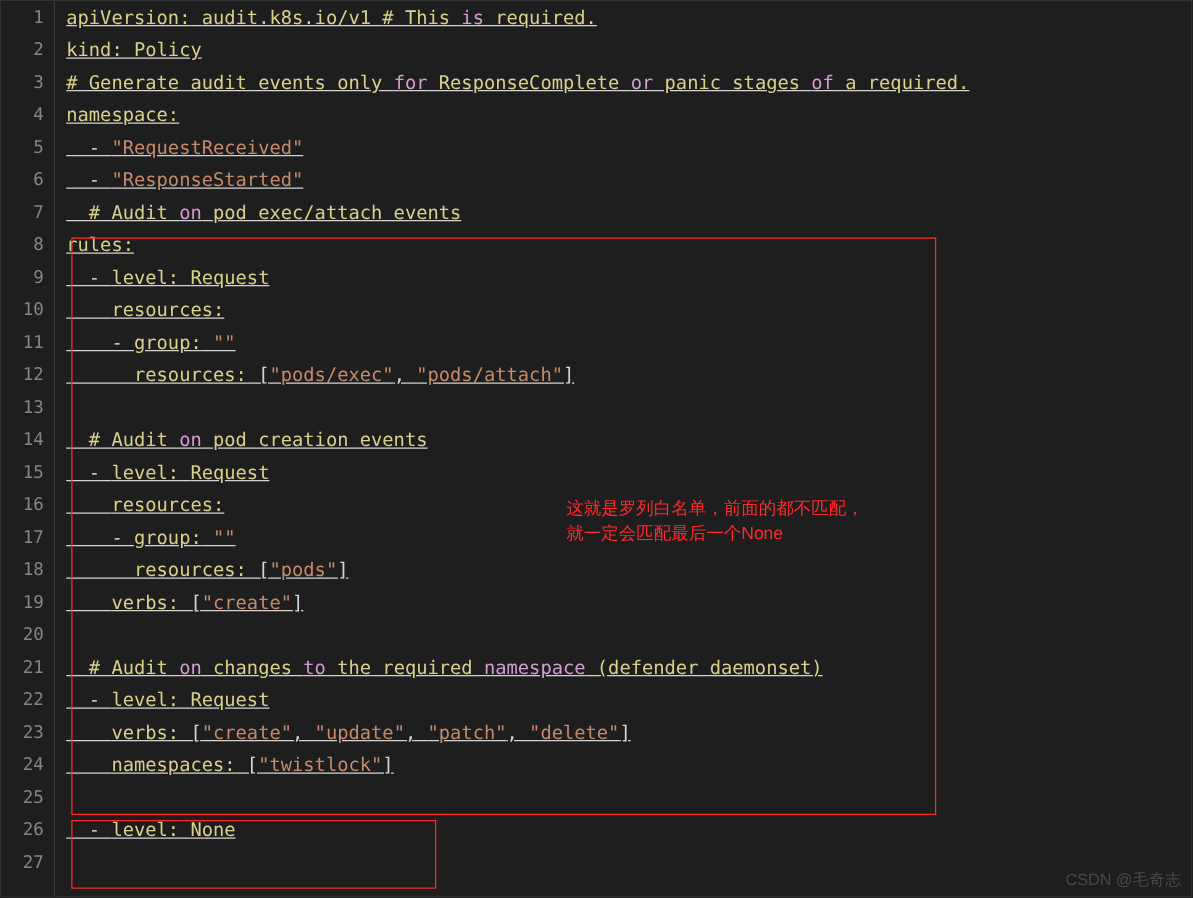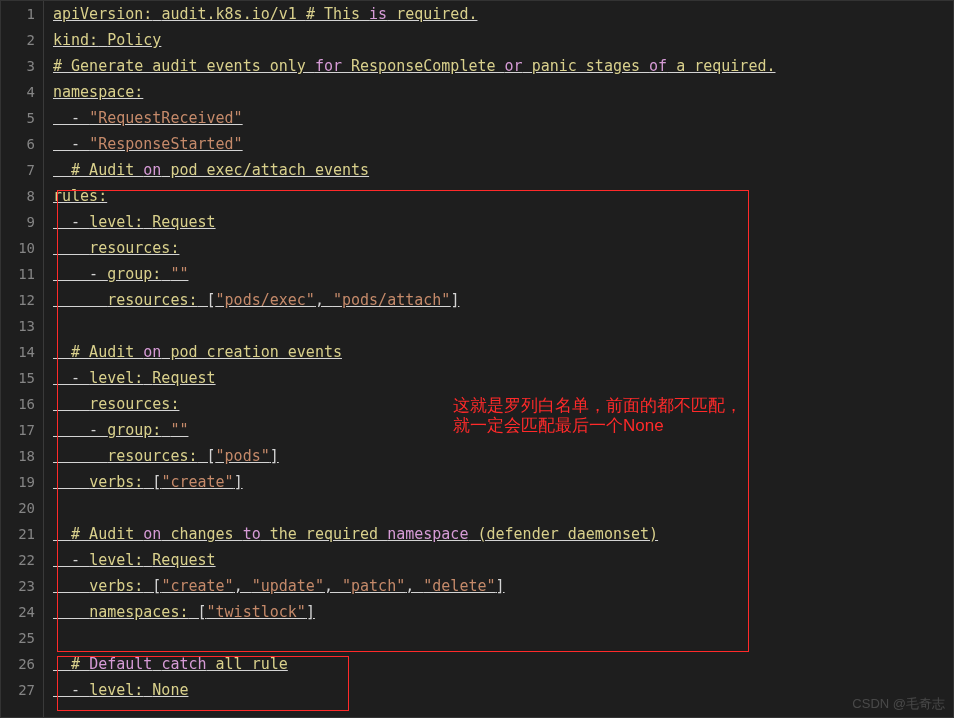--- a/index.html
+++ b/index.html
@@ -52,21 +52,21 @@
   .tok-key     { color: #d9d08c; }  
   .tok-kw      { color: #d69bd6; }  
   .tok-str     { color: #c58a6a; }  
   .tok-punc    { color: #d4d4d4; }  
   .tok-text    { color: #d9d08c; }
 
   .annot {
     position: absolute;
     color: #ff2a2a;
     font-family: "PingFang SC", "Microsoft YaHei", sans-serif;
-    font-size: 17px;
+    font-size: 14px;
     line-height: 20px;
     pointer-events: none;
   }
   .redbox {
     position: absolute;
     border: 1px solid #ff2a2a;
     box-sizing: border-box;
     pointer-events: none;
   }
   .watermark {
@@ -132,21 +132,20 @@
       <div class="line"><span class="tok-punc">    </span><span class="tok-key">resources:</span></div>
       <div class="line"><span class="tok-punc">    - </span><span class="tok-key">group:</span><span class="tok-punc"> </span><span class="tok-str">""</span></div>
       <div class="line"><span class="tok-punc">      </span><span class="tok-key">resources:</span><span class="tok-punc"> [</span><span class="tok-str">"pods"</span><span class="tok-punc">]</span></div>
       <div class="line"><span class="tok-punc">    </span><span class="tok-key">verbs:</span><span class="tok-punc"> [</span><span class="tok-str">"create"</span><span class="tok-punc">]</span></div>
       <div class="line"><span class="tok-punc"></span></div>
       <div class="line"><span class="tok-punc">  </span><span class="tok-text"># Audit </span><span class="tok-kw">on</span><span class="tok-text"> changes </span><span class="tok-kw">to</span><span class="tok-text"> the required </span><span class="tok-kw">namespace</span><span class="tok-text"> (defender daemonset)</span></div>
       <div class="line"><span class="tok-punc">  - </span><span class="tok-key">level:</span><span class="tok-punc"> </span><span class="tok-text">Request</span></div>
       <div class="line"><span class="tok-punc">    </span><span class="tok-key">verbs:</span><span class="tok-punc"> [</span><span class="tok-str">"create"</span><span class="tok-punc">, </span><span class="tok-str">"update"</span><span class="tok-punc">, </span><span class="tok-str">"patch"</span><span class="tok-punc">, </span><span class="tok-str">"delete"</span><span class="tok-punc">]</span></div>
       <div class="line"><span class="tok-punc">    </span><span class="tok-key">namespaces:</span><span class="tok-punc"> [</span><span class="tok-str">"twistlock"</span><span class="tok-punc">]</span></div>
       <div class="line"><span class="tok-punc"></span></div>
-      <div class="line"><span class="tok-punc">  </span><span class="tok-text"># </span><span class="tok-kw">Default</span><span class="tok-text"> </span><span class="tok-kw">catch</span><span class="tok-text"> all rule</span></div>
       <div class="line"><span class="tok-punc">  - </span><span class="tok-key">level:</span><span class="tok-punc"> </span><span class="tok-text">None</span></div>
     </div>
 
   <div class="redbox" id="bigbox" style="top: 189px; left: 56px; width: 692px; height: 462px;"></div>
   <div class="redbox" id="smallbox" style="top: 655px; left: 56px; width: 292px; height: 55px;"></div>
 
   <div class="annot" id="note" style="top: 395px; left: 452px;">
     <div>这就是罗列白名单，前面的都不匹配，</div>
     <div>就一定会匹配最后一个None</div>
   </div>

